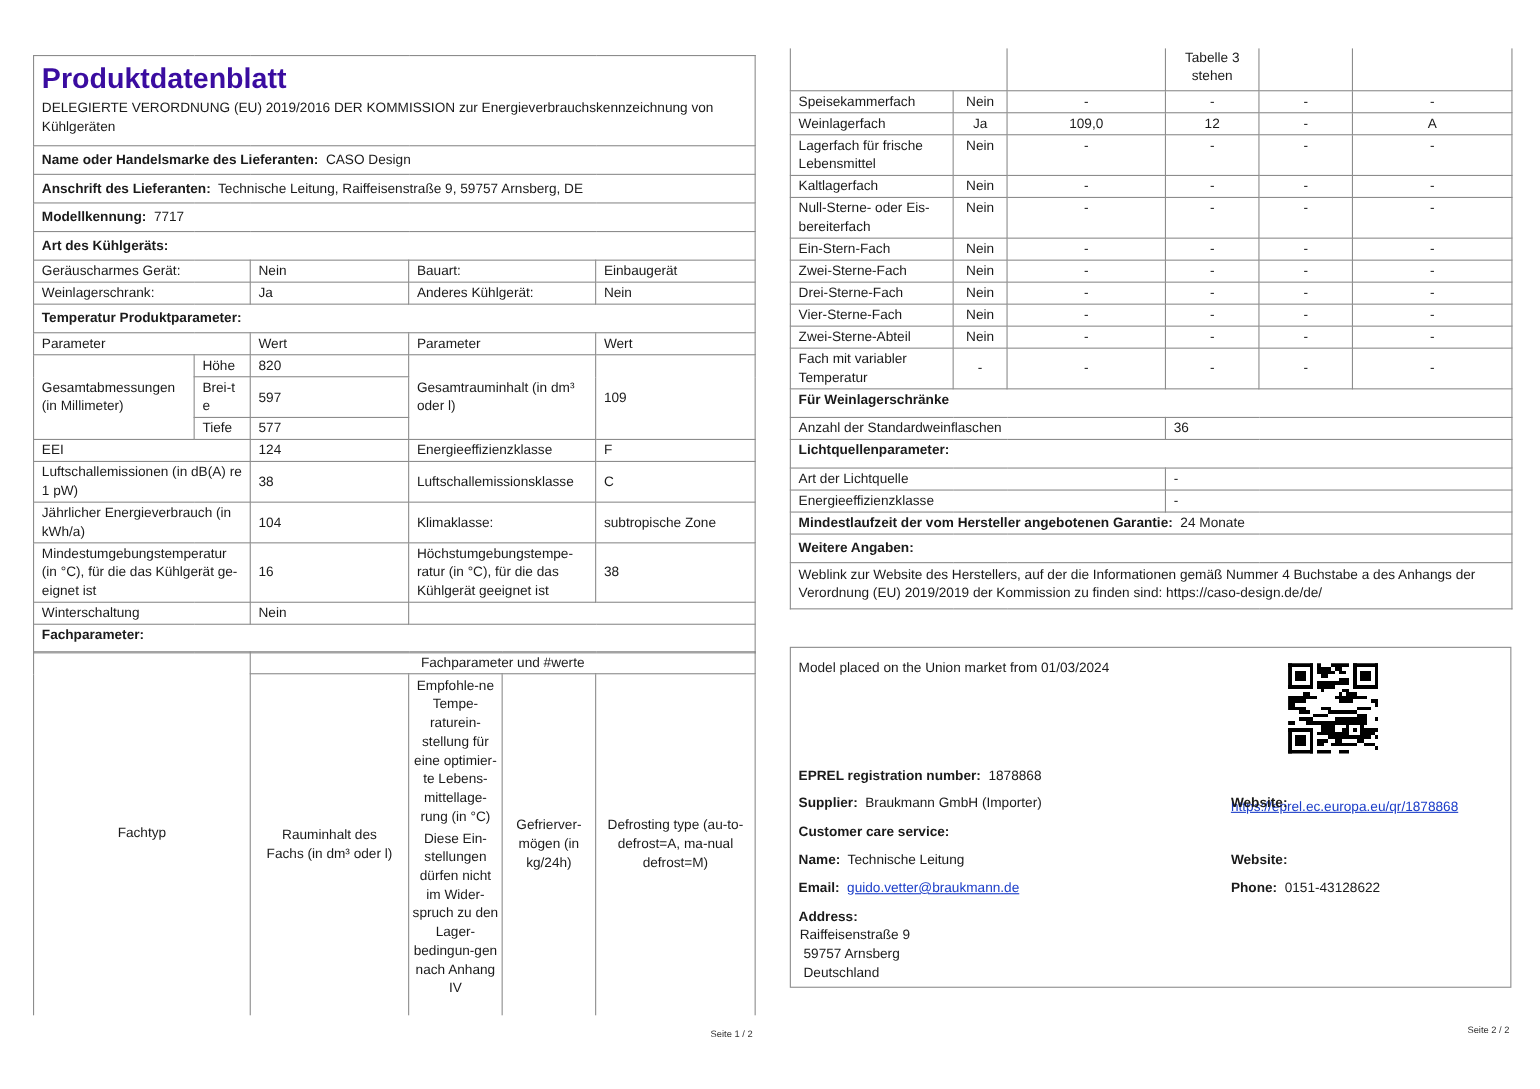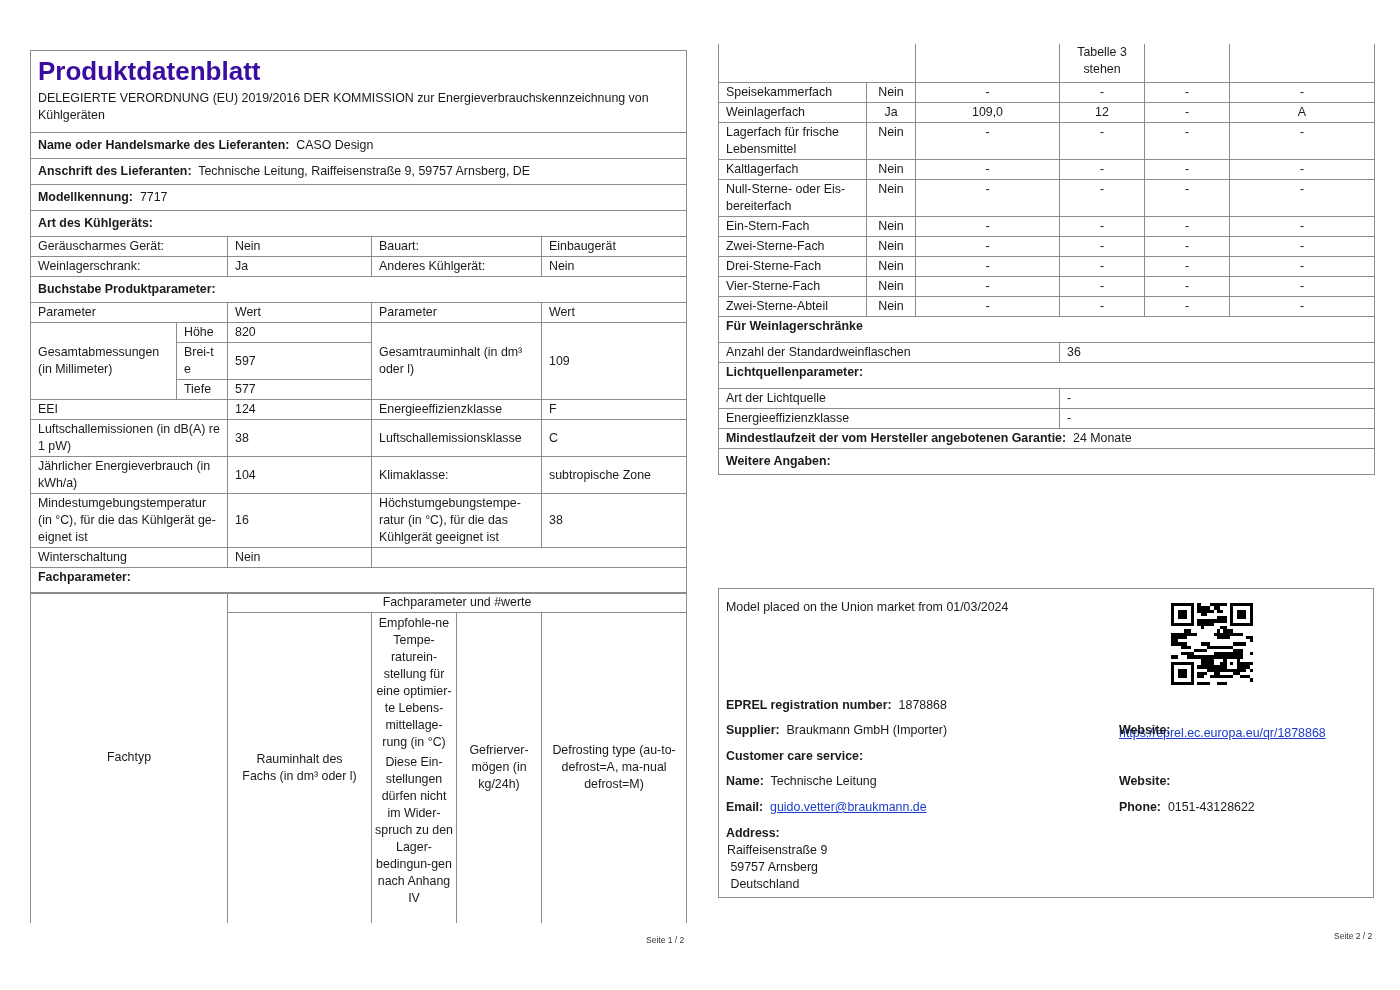--- a/index.html
+++ b/index.html
@@ -81,21 +81,21 @@
       <td>Einbaugerät</td>
     </tr>
     <tr class="row-h20">
       <td colspan="2">Weinlagerschrank:</td>
       <td>Ja</td>
       <td>Anderes Kühlgerät:</td>
       <td>Nein</td>
     </tr>
 
     <tr class="row-h25">
-          <td colspan="5" class="b vm">Buchstabe Produktparameter:</td>
+          <td colspan="5" class="b vm">Temperatur Produktparameter:</td>
         </tr>
 
     <tr class="row-h20">
       <td colspan="2">Parameter</td>
       <td>Wert</td>
       <td>Parameter</td>
       <td>Wert</td>
     </tr>
 
     <tr style="height:20px;">
@@ -270,20 +270,28 @@
           <td class="c">-</td>
         </tr>
         <tr style="height: 20px;">
           <td>Zwei-Sterne-Abteil</td>
           <td class="c">Nein</td>
           <td class="c">-</td>
           <td class="c">-</td>
           <td class="c">-</td>
           <td class="c">-</td>
         </tr>
+        <tr style="height: 37px;">
+          <td>Fach mit variabler Temperatur</td>
+          <td class="c vm">-</td>
+          <td class="c vm">-</td>
+          <td class="c vm">-</td>
+          <td class="c vm">-</td>
+          <td class="c vm">-</td>
+        </tr>
       </tbody>
 
     <tbody>
         <tr class="row-h25">
           <td colspan="6" class="b">Für Weinlagerschränke</td>
         </tr>
     <tr class="row-h20">
       <td colspan="3">Anzahl der Standardweinflaschen</td>
       <td colspan="3">36</td>
     </tr>
@@ -299,20 +307,23 @@
       <td colspan="3">-</td>
     </tr>
     <tr class="row-h20">
           <td colspan="6">
       <span class="b">Mindestlaufzeit der vom Hersteller angebotenen Garantie:</span>&nbsp;
       <span>24 Monate</span>
     </td>
         </tr>
     <tr class="row-h25">
           <td colspan="6" class="b vm">Weitere Angaben:</td>
+        </tr>
+    <tr style="height:42px;">
+          <td colspan="6" class="vm" style="padding-top:2px; padding-bottom:4px;">Weblink zur Website des Herstellers, auf der die Informationen gemäß Nummer 4 Buchstabe a des Anhangs der Verordnung (EU) 2019/2019 der Kommission zu finden sind:  https://caso-design.de/de/</td>
         </tr>
   </tbody>
     </table>
 
   <div id="p2-info">
     <div class="info-line" style="left:7px; top:10px;">Model placed on the Union market from 01/03/2024</div>
 
     <svg class="qr" viewBox="0 0 25 25" shape-rendering="crispEdges">
       <g id="qr-g" fill="#000">
           <rect x="0" y="0" width="7" height="1"></rect>

